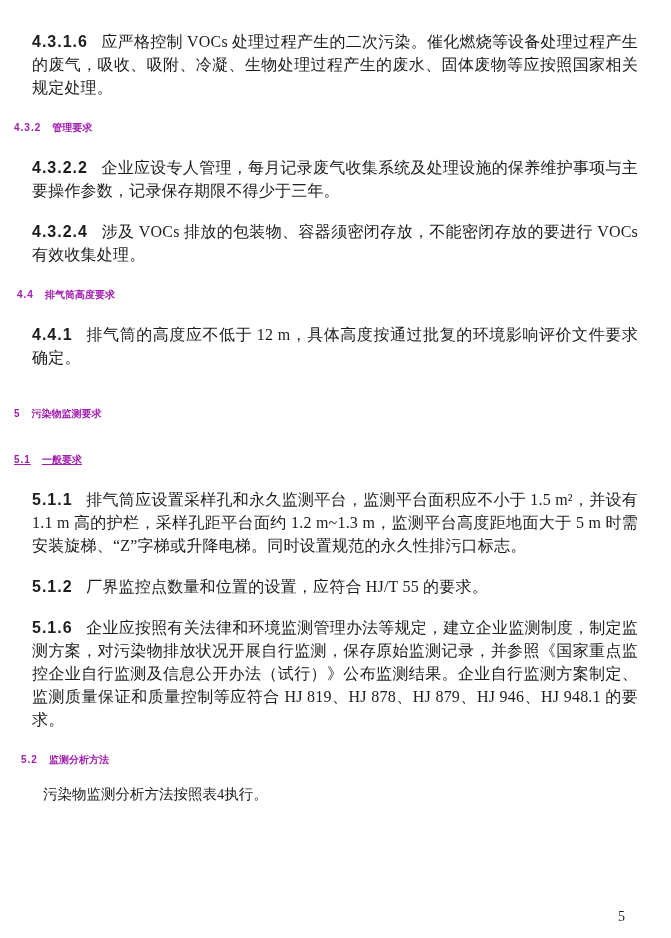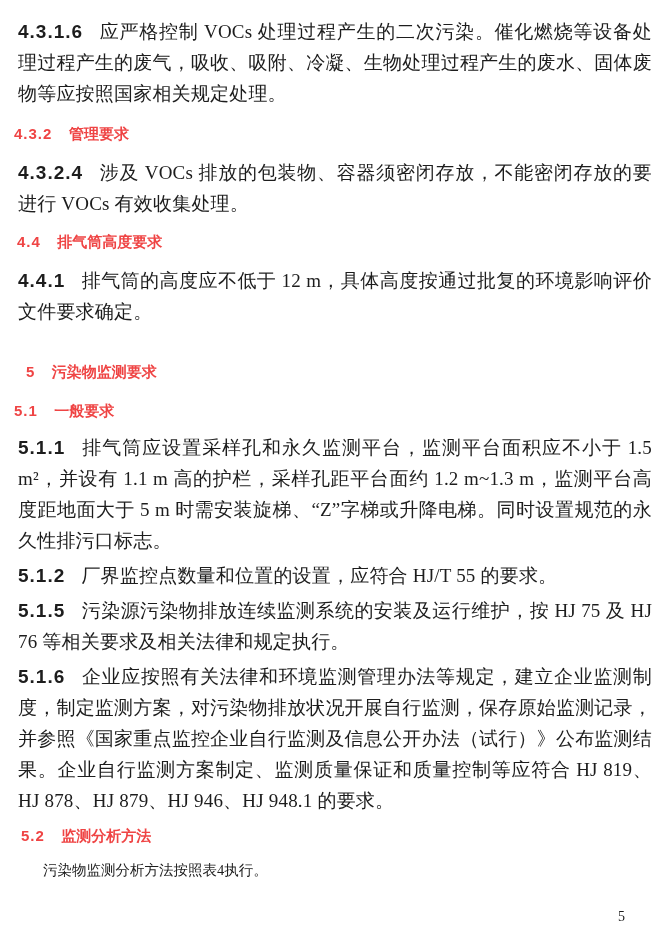--- a/index.html
+++ b/index.html
@@ -10,46 +10,46 @@
     color: #1d1d1d;
     font-family: "Liberation Serif", "DejaVu Serif", serif;
     position: relative;
     overflow: hidden;
     box-sizing: border-box;
   }
   .page-inner {
     padding: 12px 15px 0 14px;
   }
   p.clause {
-    margin: 4px;
-    font-size: 19px;
-    line-height: 31px;
+    margin: 18px;
+    font-size: 16px;
+    line-height: 23px;
     text-align: justify;
     text-justify: inter-ideograph;
     letter-spacing: 0.2px;
   }
   .cnum {
     font-family: "Liberation Sans", "DejaVu Sans", sans-serif;
     font-weight: bold;
     margin-right: 0.85em;
     letter-spacing: 1px;
   }
   .heading {
     font-family: "Liberation Sans", "DejaVu Sans", sans-serif;
     font-weight: bold;
-    font-size: 15px;
+    font-size: 10px;
     line-height: 21px;
     margin: 0;
-    color: #ef4444;
+    color: #a21caf;
   }
   .hnum { margin-right: 1.1em; letter-spacing: 1px; }
   .h-432 { margin: 14px 0 13px 0; }
   .h-44  { margin: 12px 0 13px 3px; }
-  .h-5   { margin: 34px 0 0 12px; }
-  .h-51  { margin: 18px 0 11px 0; }
+  .h-5   { margin: 34px 0 0 0; }
+  .h-51  { margin: 25px 0 11px 0; text-decoration: underline; }
   .h-52  { margin: 9px 0 0 7px; }
   p.indent-para {
     margin: 12px 0 0 0;
     font-size: 14.5px;
     line-height: 24.6px;
     text-indent: 2em;
   }
   .page-number {
     position: absolute;
     right: 46px;
@@ -61,40 +61,40 @@
 </head>
 <body>
 
 <div class="page-inner">
 
   <p class="clause"><span class="cnum">4.3.1.6</span><span>应严格控制 VOCs 处理过程产生的二次污染。催化燃烧等设备处理过程产生的废气，吸收、吸附、冷凝、生物处理过程产生的废水、固体废物等应按照国家相关规定处理。</span></p>
 
   <h2 class="heading h-432"><span class="hnum">4.3.2</span><span>管理要求</span></h2>
 
 
+  <p class="clause"><span class="cnum">4.3.2.2</span><span>企业应设专人管理，每月记录废气收集系统及处理设施的保养维护事项与主要操作参数，记录保存期限不得少于三年。</span></p>
 
 
   <p class="clause"><span class="cnum">4.3.2.4</span><span>涉及 VOCs 排放的包装物、容器须密闭存放，不能密闭存放的要进行 VOCs 有效收集处理。</span></p>
 
   <h2 class="heading h-44"><span class="hnum">4.4</span><span>排气筒高度要求</span></h2>
 
   <p class="clause"><span class="cnum">4.4.1</span><span>排气筒的高度应不低于 12 m，具体高度按通过批复的环境影响评价文件要求确定。</span></p>
 
 
   <h2 class="heading h-5"><span class="hnum">5</span><span>污染物监测要求</span></h2>
 
   <h2 class="heading h-51"><span class="hnum">5.1</span><span>一般要求</span></h2>
 
   <p class="clause"><span class="cnum">5.1.1</span><span>排气筒应设置采样孔和永久监测平台，监测平台面积应不小于 1.5 m²，并设有 1.1 m 高的护栏，采样孔距平台面约 1.2 m~1.3 m，监测平台高度距地面大于 5 m 时需安装旋梯、“Z”字梯或升降电梯。同时设置规范的永久性排污口标志。</span></p>
 
   <p class="clause"><span class="cnum">5.1.2</span><span>厂界监控点数量和位置的设置，应符合 HJ/T 55 的要求。</span></p>
 
 
 
-  <p class="clause"><span class="cnum">5.1.5</span><span>污染源污染物排放连续监测系统的安装及运行维护，按 HJ 75 及 HJ 76 等相关要求及相关法律和规定执行。</span></p>
 
   <p class="clause"><span class="cnum">5.1.6</span><span>企业应按照有关法律和环境监测管理办法等规定，建立企业监测制度，制定监测方案，对污染物排放状况开展自行监测，保存原始监测记录，并参照《国家重点监控企业自行监测及信息公开办法（试行）》公布监测结果。企业自行监测方案制定、监测质量保证和质量控制等应符合 HJ 819、HJ 878、HJ 879、HJ 946、HJ 948.1 的要求。</span></p>
 
   <h2 class="heading h-52"><span class="hnum">5.2</span><span>监测分析方法</span></h2>
 
   <p class="indent-para">污染物监测分析方法按照表4执行。</p>
 
 </div>
 
 <div class="page-number">5</div>

